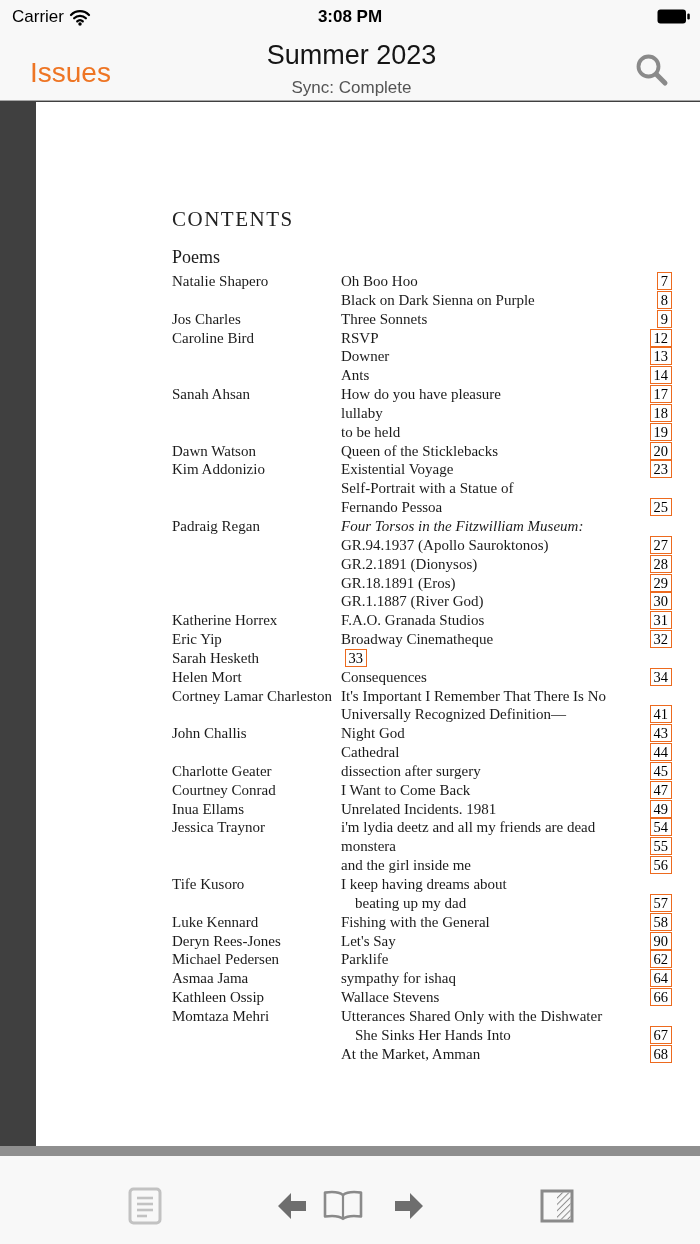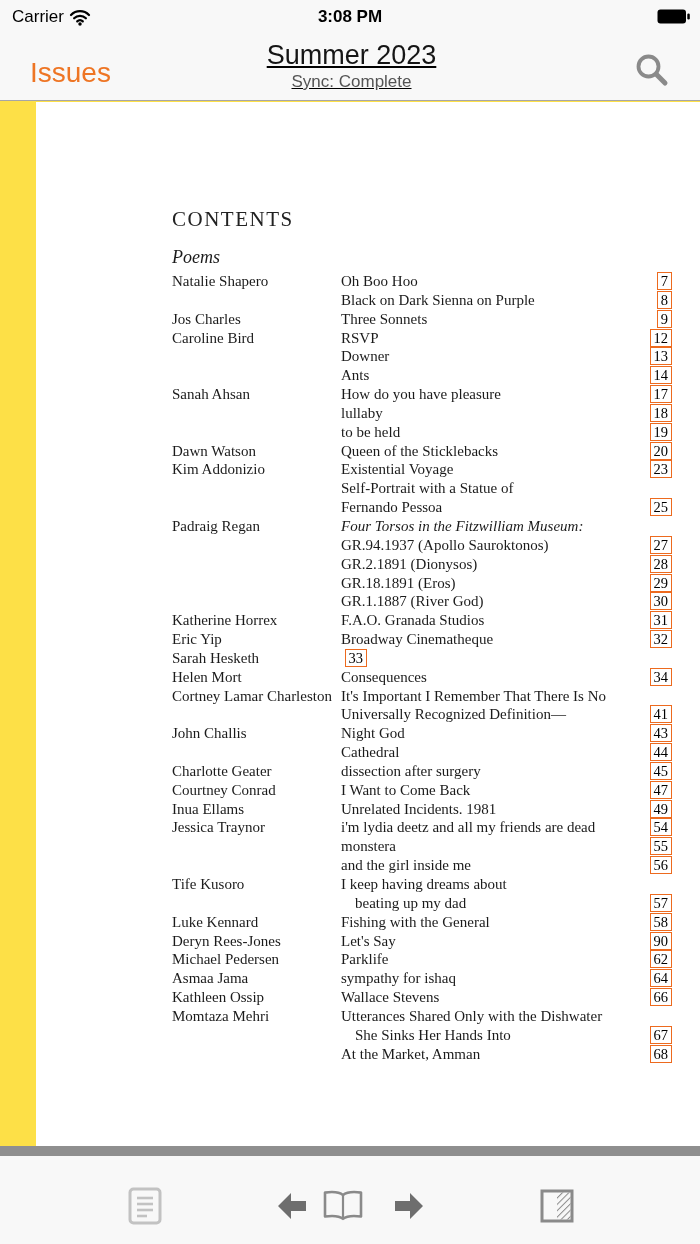--- a/index.html
+++ b/index.html
@@ -1,40 +1,40 @@
 <!DOCTYPE html>
 <html style="--accent: #EE7524; --link-border: #ED6A1E;"><head>
 <meta charset="utf-8">
 <style>
   * { margin:0; padding:0; box-sizing:border-box; }
   html,body { width:700px; height:1244px; }
   body { font-family:"Liberation Sans", sans-serif; background:#fff; position:relative; overflow:hidden; }
-  .screen { position:absolute; left:0; top:0; width:700px; height:1244px; background:#fde047; }
+  .screen { position:absolute; left:0; top:0; width:700px; height:1244px; background:#404040; }
 
   
   .top-chrome { position:absolute; top:0; left:0; right:0; height:101px; background:#f8f8f8; border-bottom:1px solid #a6a6a6; z-index:10; }
   .status-bar { position:absolute; top:0; left:0; right:0; height:34px; }
   .carrier-group { position:absolute; left:12px; top:0; height:34px; display:flex; align-items:center; gap:5px; }
   .carrier { font-size:17px; font-weight:500; color:#000; }
   .time { position:absolute; left:0; right:0; top:7px; text-align:center; font-size:17px; font-weight:700; color:#000; }
   .battery { position:absolute; right:10px; top:9px; line-height:0; }
   .wifi { line-height:0; }
 
   .nav-bar { position:absolute; top:34px; left:0; right:0; height:67px; }
   .back-btn { position:absolute; left:30px; top:23px; font-size:28px; color:var(--accent,#EE7524); cursor:pointer; }
-  .nav-titles { position:absolute; left:113px; right:110px; top:6px; text-align:center;text-decoration:underline; }
+  .nav-titles { position:absolute; left:113px; right:110px; top:6px; text-align:center; }
   .nav-title { font-size:27px; font-weight:400; color:#151515; }
-  .nav-subtitle { font-size:17px; color:#545454; margin-top:1px; }
+  .nav-subtitle { font-size:17px; color:#545454; margin-top:7px; }
   .search-btn { position:absolute; right:30px; top:18px; line-height:0; cursor:pointer; }
 
   
   .doc-page { position:absolute; top:102px; left:0; width:700px; height:1044px; background:#fff;
               padding:104px 64px 0 136px; font-family:"Liberation Serif","DejaVu Serif",serif; color:#1b1b1b;margin-left:36px; }
   .contents-heading { font-size:21px; letter-spacing:1.5px; line-height:26px; color:#222; }
-  .section-heading { font-style:italic; font-size:18px; line-height:22px; margin-top:14px; }
+  .section-heading { font-size:18px; line-height:22px; margin-top:14px; }
   .toc { margin-top:4px; }
   .toc-row { display:flex; align-items:flex-start; height:18.85px; font-size:15px; line-height:18.85px; white-space:nowrap; }
   .toc-author { width:169px; flex:none; }
   .toc-title { flex:1; overflow:visible; }
   .toc-title.indent { padding-left:14px; }
   .toc-title.italic { font-style:italic; }
   .toc-pagecell { flex:none; width:26px; display:flex; justify-content:flex-end; }
   .page-link { display:inline-block; border:1px solid var(--link-border,#ED6A1E); padding:0 3px;
                height:18px; line-height:16.5px; font-size:14.5px; color:#000; cursor:pointer; background:#fff; }
 

